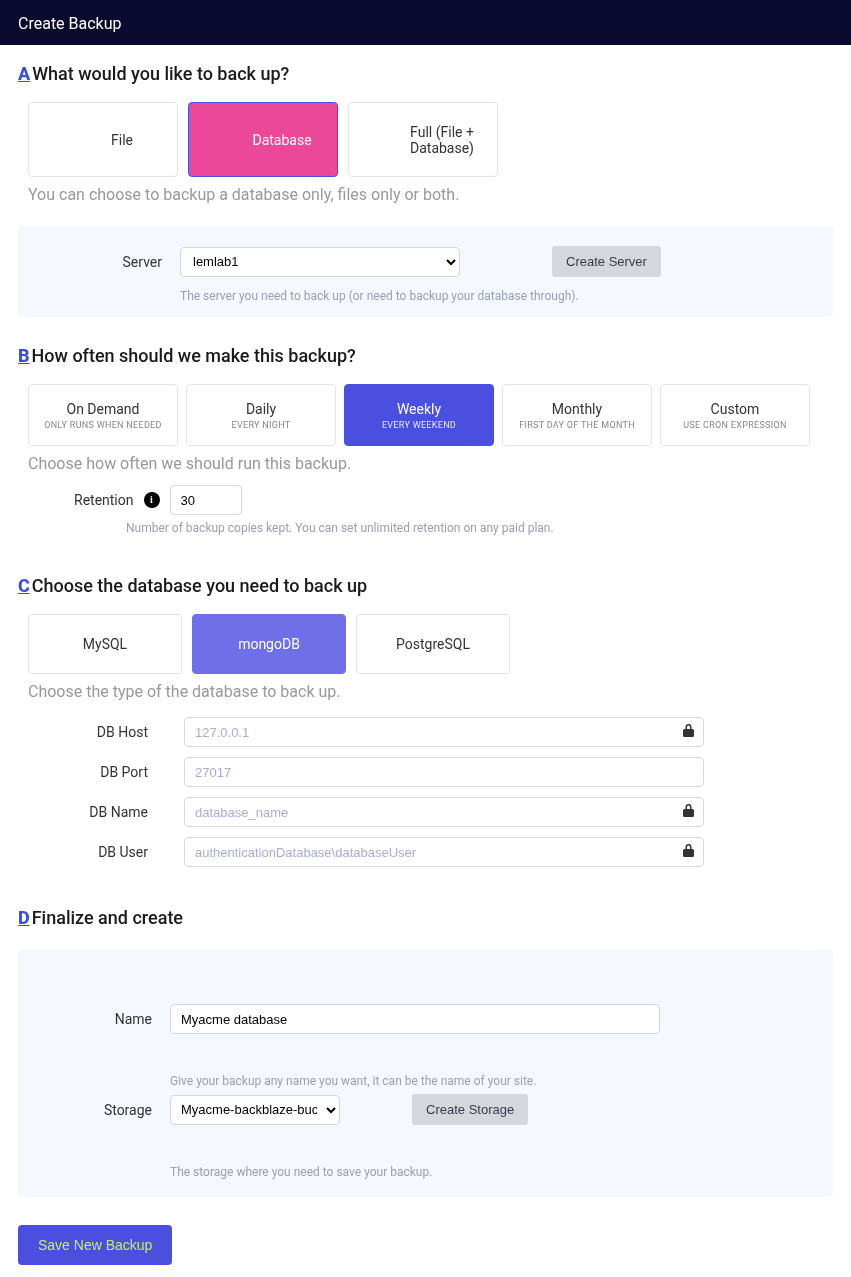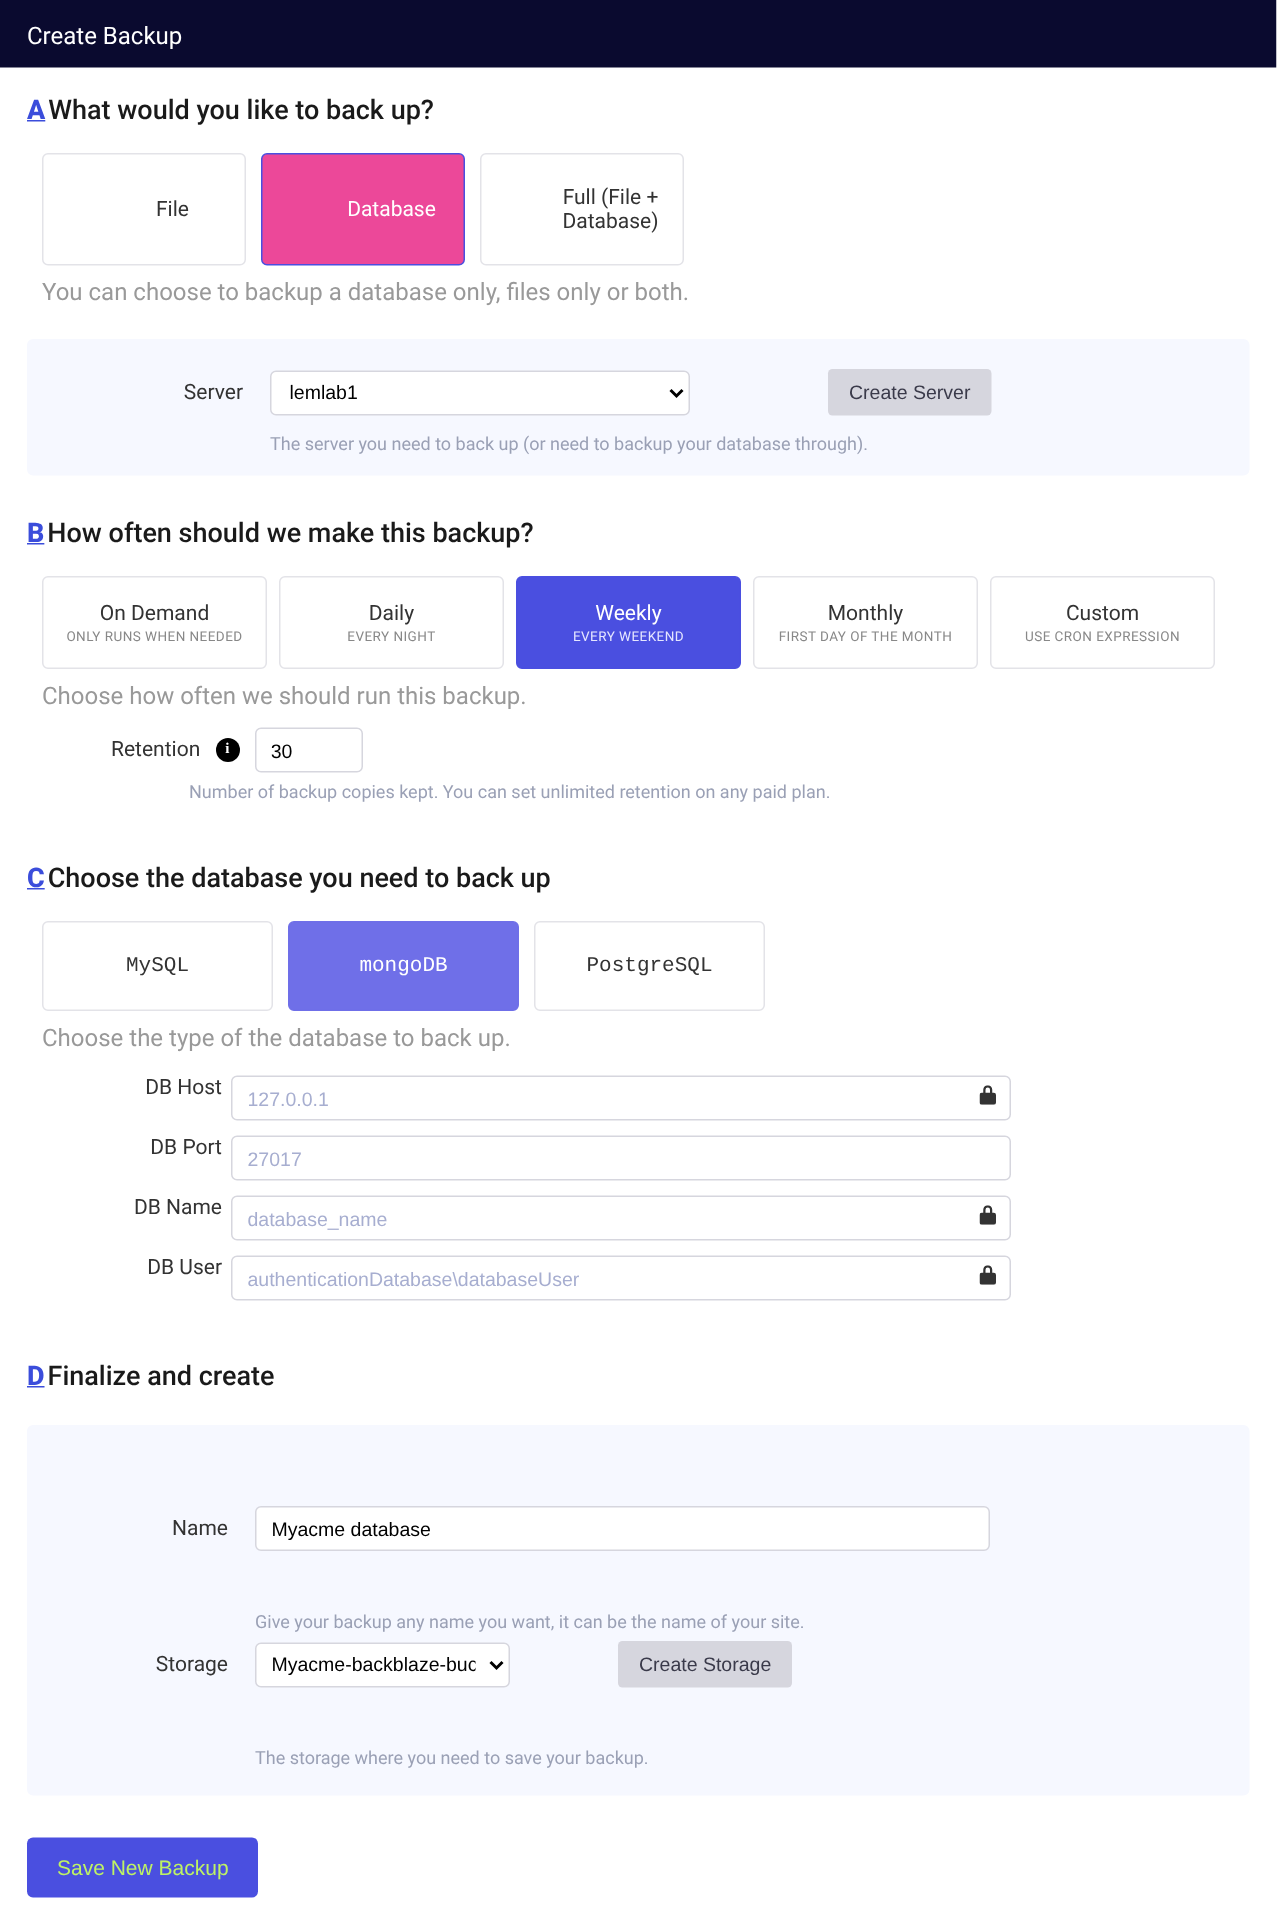--- a/index.html
+++ b/index.html
@@ -5,22 +5,22 @@
 * { box-sizing: border-box; margin: 0; padding: 0; }
 body { font-family: -apple-system, BlinkMacSystemFont, "Segoe UI", Roboto, "Helvetica Neue", Arial, sans-serif; color: #333; font-size: 14px; width: 851px; background: #fff; }
 .header { background: #0a0a2f; color: #fff; padding: 14px 18px 12px; font-size: 16px; }
 .page { padding: 18px 18px 28px; border-bottom: 1px solid #eee; }
 .step { margin-bottom: 28px; }
 .step-head { display: flex; align-items: center; gap: 2px; margin-bottom: 18px; }
 .step-letter { color: #3b4ddb; font-weight: 800; font-size: 18px; text-decoration: underline; }
 .step-title { font-size: 18px; font-weight: 500; color: #1a1a1a; }
 .cards-row { display: flex; gap: 10px; margin-bottom: 8px; padding-left: 10px; }
 .card { border: 1px solid #e3e3e8; border-radius: 4px; text-align: center; padding: 20px 8px; cursor: pointer; display: flex; flex-direction: column; align-items: center; justify-content: center; }
-.card.w150 { width: 136px; min-height: 75px; padding-left: 46px; }
-.card.w154 { width: 154px; min-height: 60px; font-family: Liberation Mono, monospace; }
+.card.w150 { width: 150px; min-height: 75px; padding-left: 46px; }
+.card.w154 { width: 154px; min-height: 60px; }
 .card.selected { background: #ec4899; border-color: #4a4fe0; color: #fff; }
 .card.selected-light { background: #6f6fe8; border-color: #6f6fe8; color: #fff; }
 .help { color: #999; font-size: 16px; margin-left: 10px; margin-top: 4px; }
 .help2 { color: #9aa0b5; font-size: 12px; margin-top: 6px; }
 .panel { background: #f6f8ff; border-radius: 4px; padding: 20px 14px 14px; margin-top: 22px; }
 .form-row { display: flex; align-items: center; gap: 18px; }
 .form-row .label { width: 130px; text-align: right; font-size: 14px; color: #333; }
 select.server { width: 280px; height: 30px; border: 1px solid #d6d6de; border-radius: 4px; padding: 4px 8px; background: #fff; font-size: 13px; }
 .btn-grey { background: #d6d6de; border: none; border-radius: 3px; padding: 8px 14px; font-size: 13px; color: #3a3a4a; cursor: pointer; }
 .btn-primary { background: #4a4fe0; color: #bef264; border: none; border-radius: 4px; padding: 12px 20px; font-size: 14px; cursor: pointer; }
@@ -28,21 +28,21 @@
 .freq-card { border: 1px solid #e3e3e8; border-radius: 4px; width: 150px; height: 62px; text-align: center; display: flex; flex-direction: column; align-items: center; justify-content: center; cursor: pointer; }
 .freq-card .main { font-size: 14px; }
 .freq-card .sub { font-size: 9px; text-transform: uppercase; color: #888; margin-top: 3px; letter-spacing: 0.3px; }
 .freq-card.selected { background: #4a4fe0; border-color: #4a4fe0; color: #fff; }
 .freq-card.selected .sub { color: #e5e6ff; }
 .retention-row { display: flex; align-items: center; gap: 10px; margin-top: 12px; margin-left: 56px; }
 .retention-row .lbl { font-size: 14px; }
 .info-icon { display:inline-flex; align-items:center; justify-content:center; width:16px; height:16px; border-radius:50%; background:#000; color:#fff; font-size:10px; font-weight:700; font-family: Georgia, serif; line-height:1; }
 input.small { width: 72px; height: 30px; border: 1px solid #d6d6de; border-radius: 4px; padding: 4px 10px; font-size: 13px; }
 .db-fields { margin-top: 16px; }
-.db-row { display: flex; gap: 6px; margin-bottom: 10px; }
+.db-row { display: flex; align-items: center; gap: 36px; margin-bottom: 10px; }
 .db-row .label { width: 130px; text-align: right; font-size: 14px; color: #333; }
 .db-row .input-wrap { position: relative; width: 520px; }
 .db-row input { width: 100%; height: 30px; border: 1px solid #d6d6de; border-radius: 4px; padding: 4px 34px 4px 10px; font-size: 13px; }
 .db-row input::placeholder { color: #a7aed0; }
 .lock { position: absolute; right: 10px; top: 50%; transform: translateY(-50%); color: #333; }
 .final-row { display: flex; align-items: center; gap: 18px; margin-bottom: 4px; margin-top: 34px; }
 .final-row .label { width: 120px; text-align: right; font-size: 14px; color: #333; }
 .final-row input[type=text] { width: 490px; height: 30px; border: 1px solid #d6d6de; border-radius: 4px; padding: 4px 10px; font-size: 13px; background: #fff; }
 .final-row select { width: 170px; height: 30px; border: 1px solid #d6d6de; border-radius: 4px; padding: 4px 6px; background: #fff; font-size: 13px; }
 .note { display: flex; align-items: center; gap: 8px; margin-top: 12px; font-size: 12px; color: #333; }

